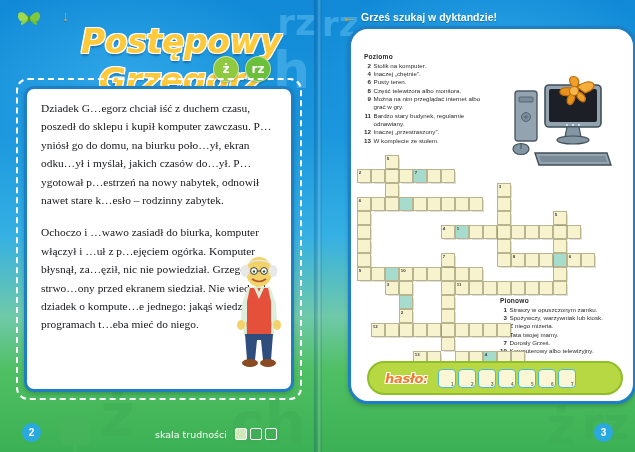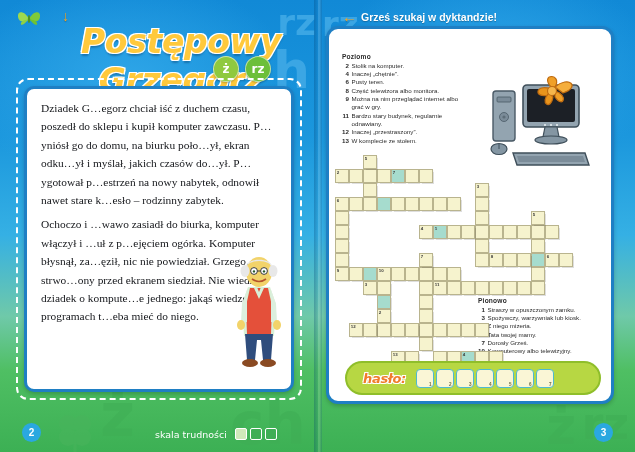--- a/index.html
+++ b/index.html
@@ -98,21 +98,21 @@
     overflow: hidden;
   }
   #story-text {
     font-family: "Liberation Serif", serif;
     font-size: 11.4px;
     line-height: 18.4px;
     color: #14161a;
     position: relative;
     z-index: 2;
   }
-  #story-text p { margin-bottom: 6px; }
+  #story-text p { margin-bottom: 14px; }
   #story-text p:last-child { margin-bottom: 0; }
 
   #grandpa {
     position: absolute; left: 228px; top: 252px;
     width: 62px; height: 120px; z-index: 3;
   }
 
   
   #right-page {
     position: absolute; left: 318px; top: 0;
@@ -125,25 +125,25 @@
   #bgl-rz-2 { left: 4px; top: 4px; font-size: 34px; color: #3ba6e4; }
   #bgl-z-2  { left: 228px; top: 396px; font-size: 52px; color: #3fae55; opacity:.55;}
   #bgl-rz-3 { right: 6px; top: 398px; font-size: 44px; color: #3fae55; opacity:.6;}
 
   #right-hint { left: 24px; top: 9px; }
   .hint-arrow-left {
     color: #f5a623; font-size: 15px; line-height: 1; font-weight: bold;
   }
 
   #puzzle-card {
-    position: absolute; left: 8px; top: 26px;
+    position: absolute; left: 30px; top: 26px;
     width: 288px; height: 378px;
     background: #ffffff;
     border: 3px solid #1f7fc4;
-    border-radius: 12px;
+    border-radius: 20px;
     box-shadow: 0 2px 4px rgba(0,0,0,.2);
     overflow: hidden;
   }
 
   .clue-block {
     position: absolute;
     font-family: "Liberation Sans", sans-serif;
     color: #2b2b2b;
   }
   .clue-head {

